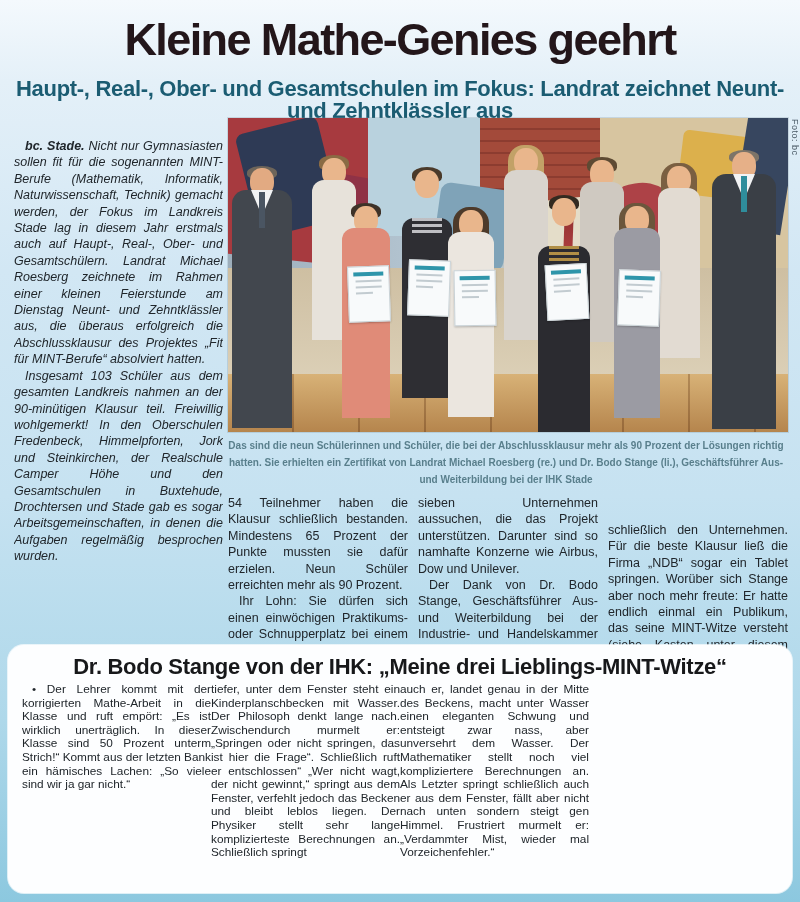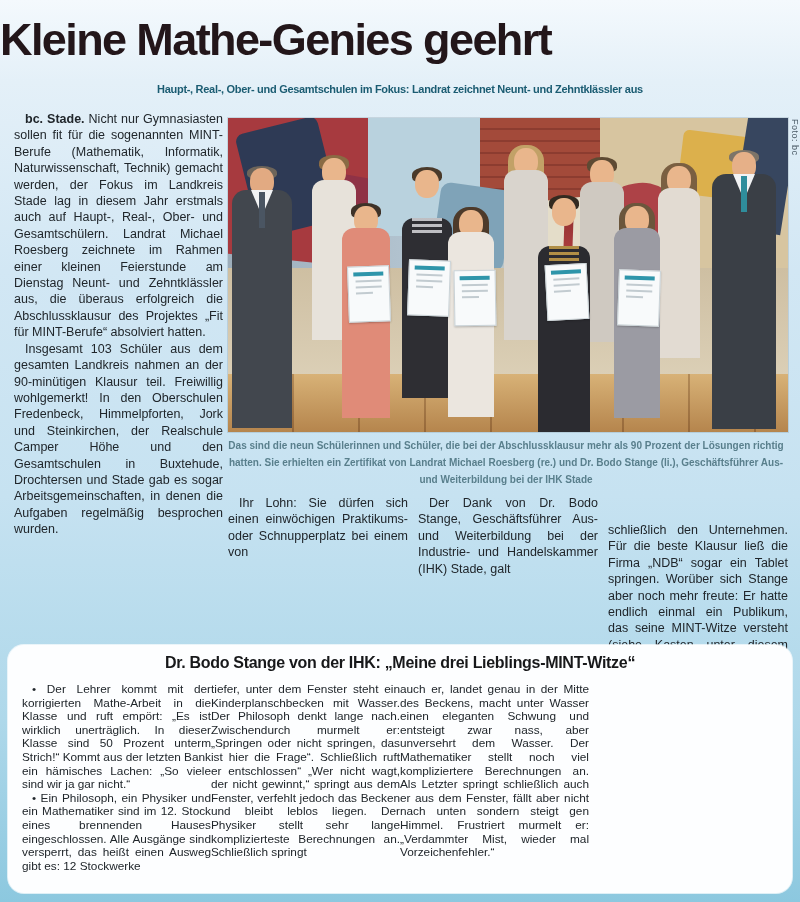--- a/index.html
+++ b/index.html
@@ -8,36 +8,36 @@
     width:800px; height:902px;
     font-family:"Liberation Sans", sans-serif;
     background:#cfe6f3;
   }
   .page {
     position:relative; width:800px; height:902px; overflow:hidden;
     background:linear-gradient(180deg,#f4f9fd 0%,#e4f0f8 9%,#d2e7f4 30%,#c6e2f1 55%,#aed8ea 80%,#8cc8df 100%);
   }
   .headline {
     position:absolute; left:0; right:0; top:14px; margin:0;
-    text-align:left; font-size:45px; font-weight:700;
+    text-align:center; font-size:45px; font-weight:700;
     letter-spacing:-1.6px; color:#23161a; line-height:52px;
   }
   .subheadline {
     position:absolute; left:8px; right:8px; top:78px; margin:0;
-    text-align:center; font-size:11px; font-weight:700;
+    text-align:center; font-size:22px; font-weight:700;
     letter-spacing:-0.3px; color:#1b5c72; line-height:22px;
   }
   .art { position:absolute; overflow:hidden; }
   .art p {
     margin:0; font-size:12.5px; line-height:16.4px;
     text-align:justify; color:#20262b; hyphens:auto; -webkit-hyphens:auto;
   }
   .art p.indent { text-indent:11px; }
   .lead { font-weight:700; }
-  .col1 { left:14px;  top:111px; width:209px; height:510px; }
+  .col1 { left:14px;  top:138px; width:209px; height:510px;font-style:italic; }
   .col2 { left:228px; top:495px; width:180px; height:147px; }
   .col3 { left:418px; top:495px; width:180px; height:147px; }
   .col4 { left:608px; top:522px; width:180px; height:147px; }
 
   
   .photo {
     position:absolute; left:228px; top:118px; width:560px; height:314px;
     overflow:hidden; background:#cdbd9e; box-shadow:0 0 0 1px rgba(120,140,150,.25);
   }
   .photo div { position:absolute; }
@@ -107,21 +107,21 @@
     text-align:center; font-size:10px; font-weight:700; line-height:17px; color:#597f8c;
   }
 
   
   .box {
     position:absolute; left:8px; top:645px; width:784px; height:248px;
     background:#fdfeff; border-radius:16px; overflow:hidden;
     box-shadow:0 0 0 1px rgba(255,255,255,.7);
   }
   .box-title {
-    margin:9px 10px 0; text-align:center; font-size:16px; font-weight:700;
+    margin:9px 10px 0; text-align:center; font-size:22px; font-weight:700;
     letter-spacing:-0.3px; color:#17181a;
   }
   .box-cols { position:absolute; left:14px; right:14px; top:38px; bottom:6px; display:flex; }
   .bcol { flex:1; overflow:hidden; }
   .bcol p {
     margin:0; font-size:11.8px; line-height:13.6px; text-align:justify;
     color:#20262b; hyphens:auto; -webkit-hyphens:auto;
   }
   .bcol p.indent { text-indent:10px; }
 </style>
@@ -244,35 +244,36 @@
         <span class="l"></span>
         <span class="l"></span>
         <span class="l short"></span>
       </div>
   </div>
 
   <div class="photo-credit">Foto: bc</div>
   <p class="caption">Das sind die neun Schülerinnen und Schüler, die bei der Abschlussklausur mehr als 90 Prozent der Lösungen richtig hatten. Sie erhielten ein Zertifikat von Landrat Michael Roesberg (re.) und Dr. Bodo Stange (li.), Geschäftsführer Aus- und Weiterbildung bei der IHK Stade</p>
 
   <div class="art col2">
+    <p>54 Teilnehmer haben die Klausur schließlich bestanden. Mindestens 65 Prozent der Punkte mussten sie dafür erzielen. Neun Schüler erreichten mehr als 90 Prozent.</p>
     <p class="indent">Ihr Lohn: Sie dürfen sich einen einwöchigen Praktikums- oder Schnupperplatz bei einem von</p>
   </div>
   <div class="art col3">
+    <p>sieben Unternehmen aussuchen, die das Projekt unterstützen. Darunter sind so namhafte Konzerne wie Airbus, Dow und Unilever.</p>
     <p class="indent">Der Dank von Dr. Bodo Stange, Geschäftsführer Aus- und Weiterbildung bei der Industrie- und Handelskammer (IHK) Stade, galt</p>
   </div>
   <div class="art col4">
     <p>schließlich den Unternehmen. Für die beste Klausur ließ die Firma „NDB“ sogar ein Tablet springen. Worüber sich Stange aber noch mehr freute: Er hatte endlich einmal ein Publikum, das seine MINT-Witze versteht (siehe Kasten unter diesem Artikel).</p>
   </div>
 
   <div class="box">
     <h3 class="box-title">Dr. Bodo Stange von der IHK: „Meine drei Lieblings-MINT-Witze“</h3>
     <div class="box-cols">
       <div class="bcol">
         <p class="indent">• Der Lehrer kommt mit der korrigierten Mathe-Arbeit in die Klasse und ruft empört: „Es ist wirklich unerträglich. In dieser Klasse sind 50 Prozent unterm Strich!“ Kommt aus der letzten Bank ein hämisches Lachen: „So viele sind wir ja gar nicht.“</p>
-        <p class="indent">• Ein Philosoph, ein Physiker und ein Mathematiker sind im 12. Stock eines brennenden Hauses eingeschlossen. Alle Ausgänge sind versperrt, das heißt einen Ausweg gibt es: 12 Stockwerke</p>
       </div>
       <div class="bcol">
         <p>tiefer, unter dem Fenster steht ein Kinderplanschbecken mit Wasser. Der Philosoph denkt lange nach. Zwischendurch murmelt er: „Springen oder nicht springen, das ist hier die Frage“. Schließlich ruft er entschlossen“ „Wer nicht wagt, der nicht gewinnt,“ springt aus dem Fenster, verfehlt jedoch das Becken und bleibt leblos liegen. Der Physiker stellt sehr lange komplizierteste Berechnungen an. Schließlich springt</p>
       </div>
       <div class="bcol">
         <p>auch er, landet genau in der Mitte des Beckens, macht unter Wasser einen eleganten Schwung und entsteigt zwar nass, aber unversehrt dem Wasser. Der Mathematiker stellt noch viel kompliziertere Berechnungen an. Als Letzter springt schließlich auch er aus dem Fenster, fällt aber nicht nach unten sondern steigt gen Himmel. Frustriert murmelt er: „Verdammter Mist, wieder mal Vorzeichenfehler.“</p>
       </div>
       <div class="bcol">
       </div>
     </div>

